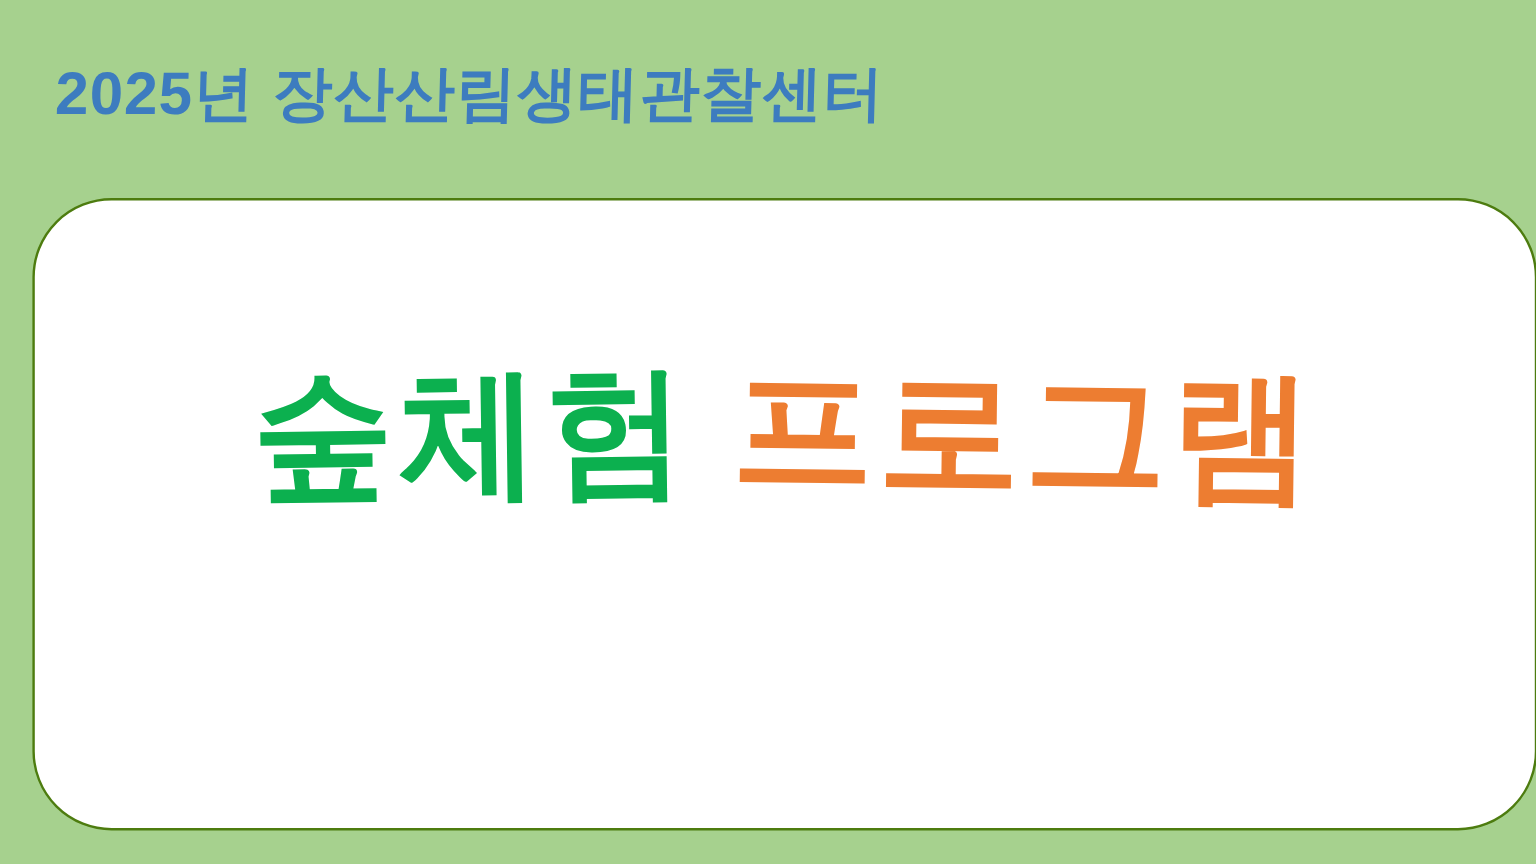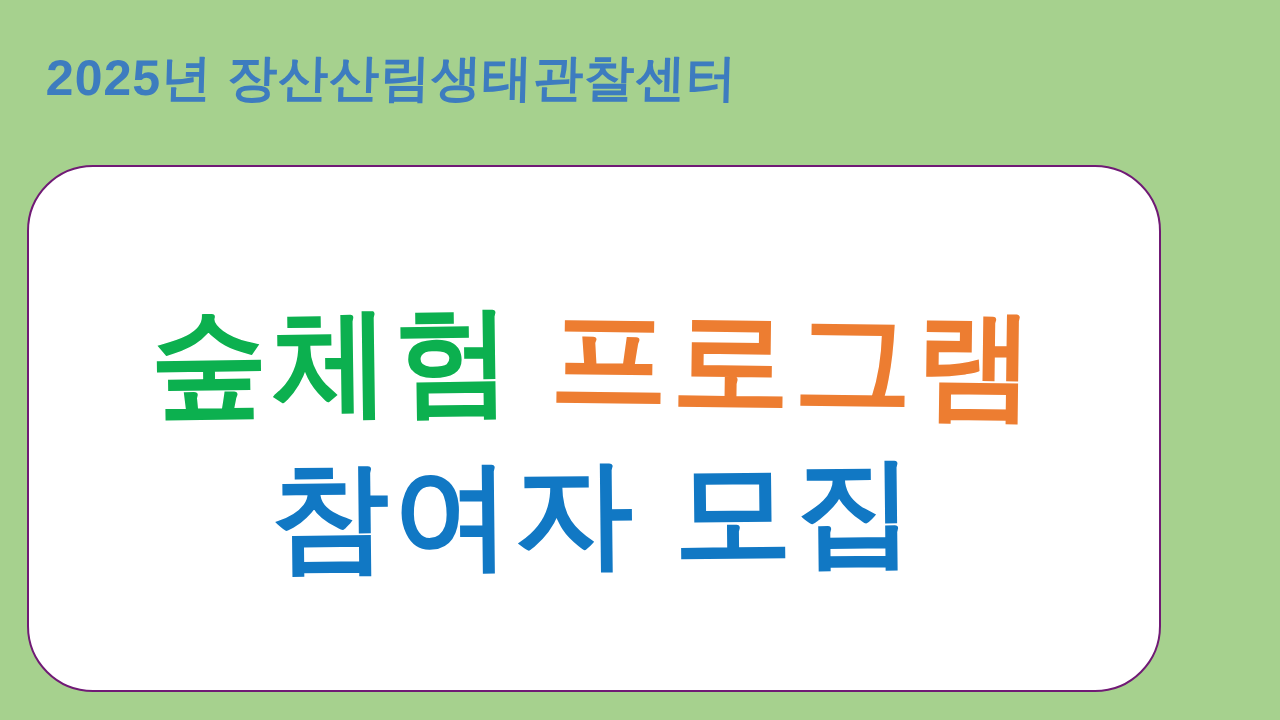--- a/index.html
+++ b/index.html
@@ -36,25 +36,25 @@
     color: #3d7cbf;
     white-space: nowrap;
     transform: skewX(-1.5deg);
   }
 
   
   #content-card {
     position: absolute;
     left: 27px;
     top: 165px;
-    width: 1134px;
+    width: 1254px;
     height: 527px;
     box-sizing: border-box;
     background: #ffffff;
-    border: 2px solid #701a75;
+    border: 2px solid #4d7c0f;
     border-radius: 66px;
   }
 
   #headline-block {
     position: absolute;
     left: 0;
     right: 0;
     top: 118px;
     text-align: center;
   }
@@ -91,21 +91,18 @@
   <div id="poster-title">2025년 장산산림생태관찰센터</div>
 
   <div id="content-card">
 
     <div id="headline-block">
 
       <div class="headline-line" id="headline-line-1">
         <span class="seg seg-green">숲체험</span><span class="seg-gap"></span><span class="seg seg-orange">프로그램</span>
       </div>
 
-      <div class="headline-line" id="headline-line-2">
-        <span class="seg seg-blue">참여자 모집</span>
-      </div>
 
     </div>
 
   </div>
 
 </div>
 
 </body></html>

